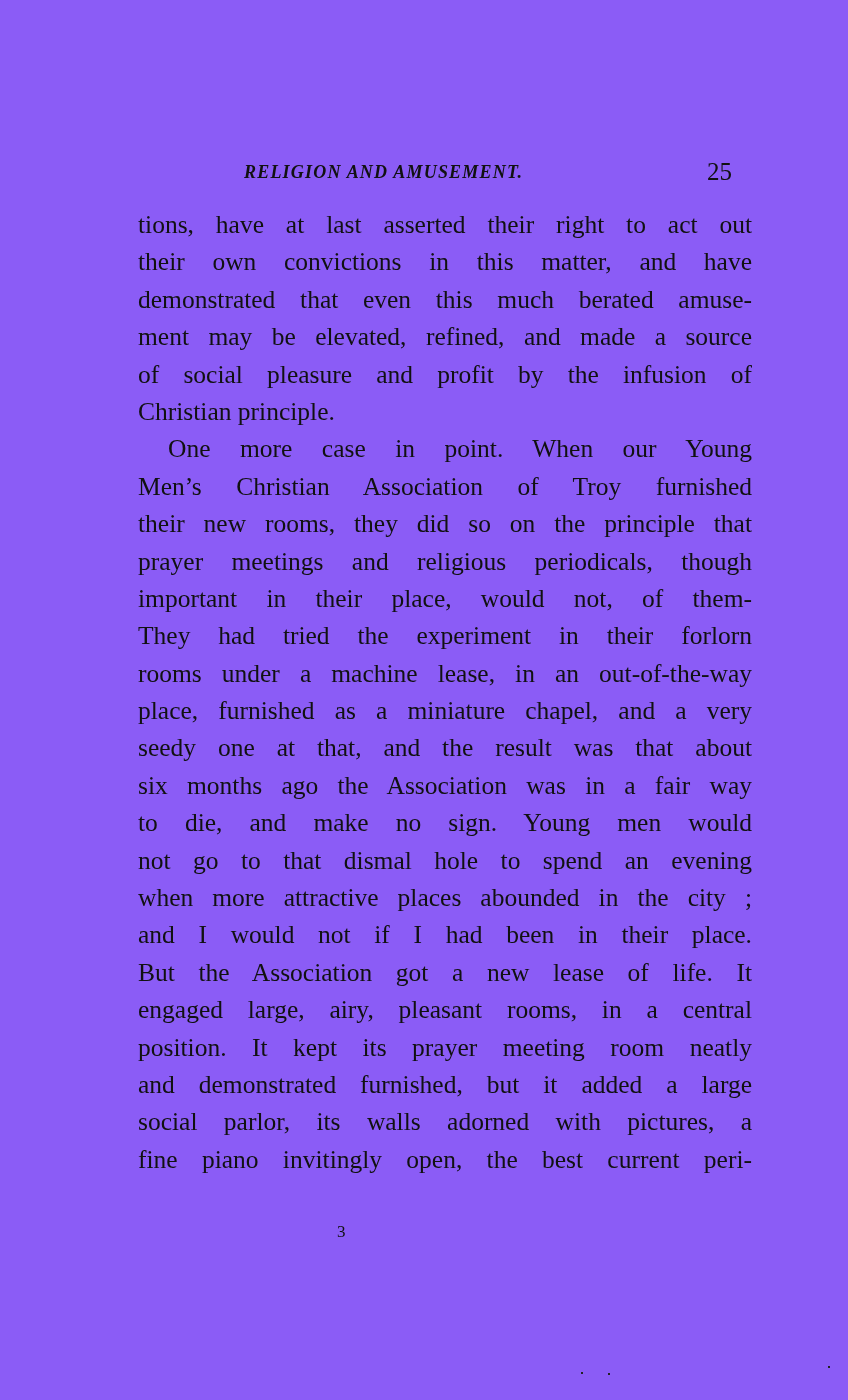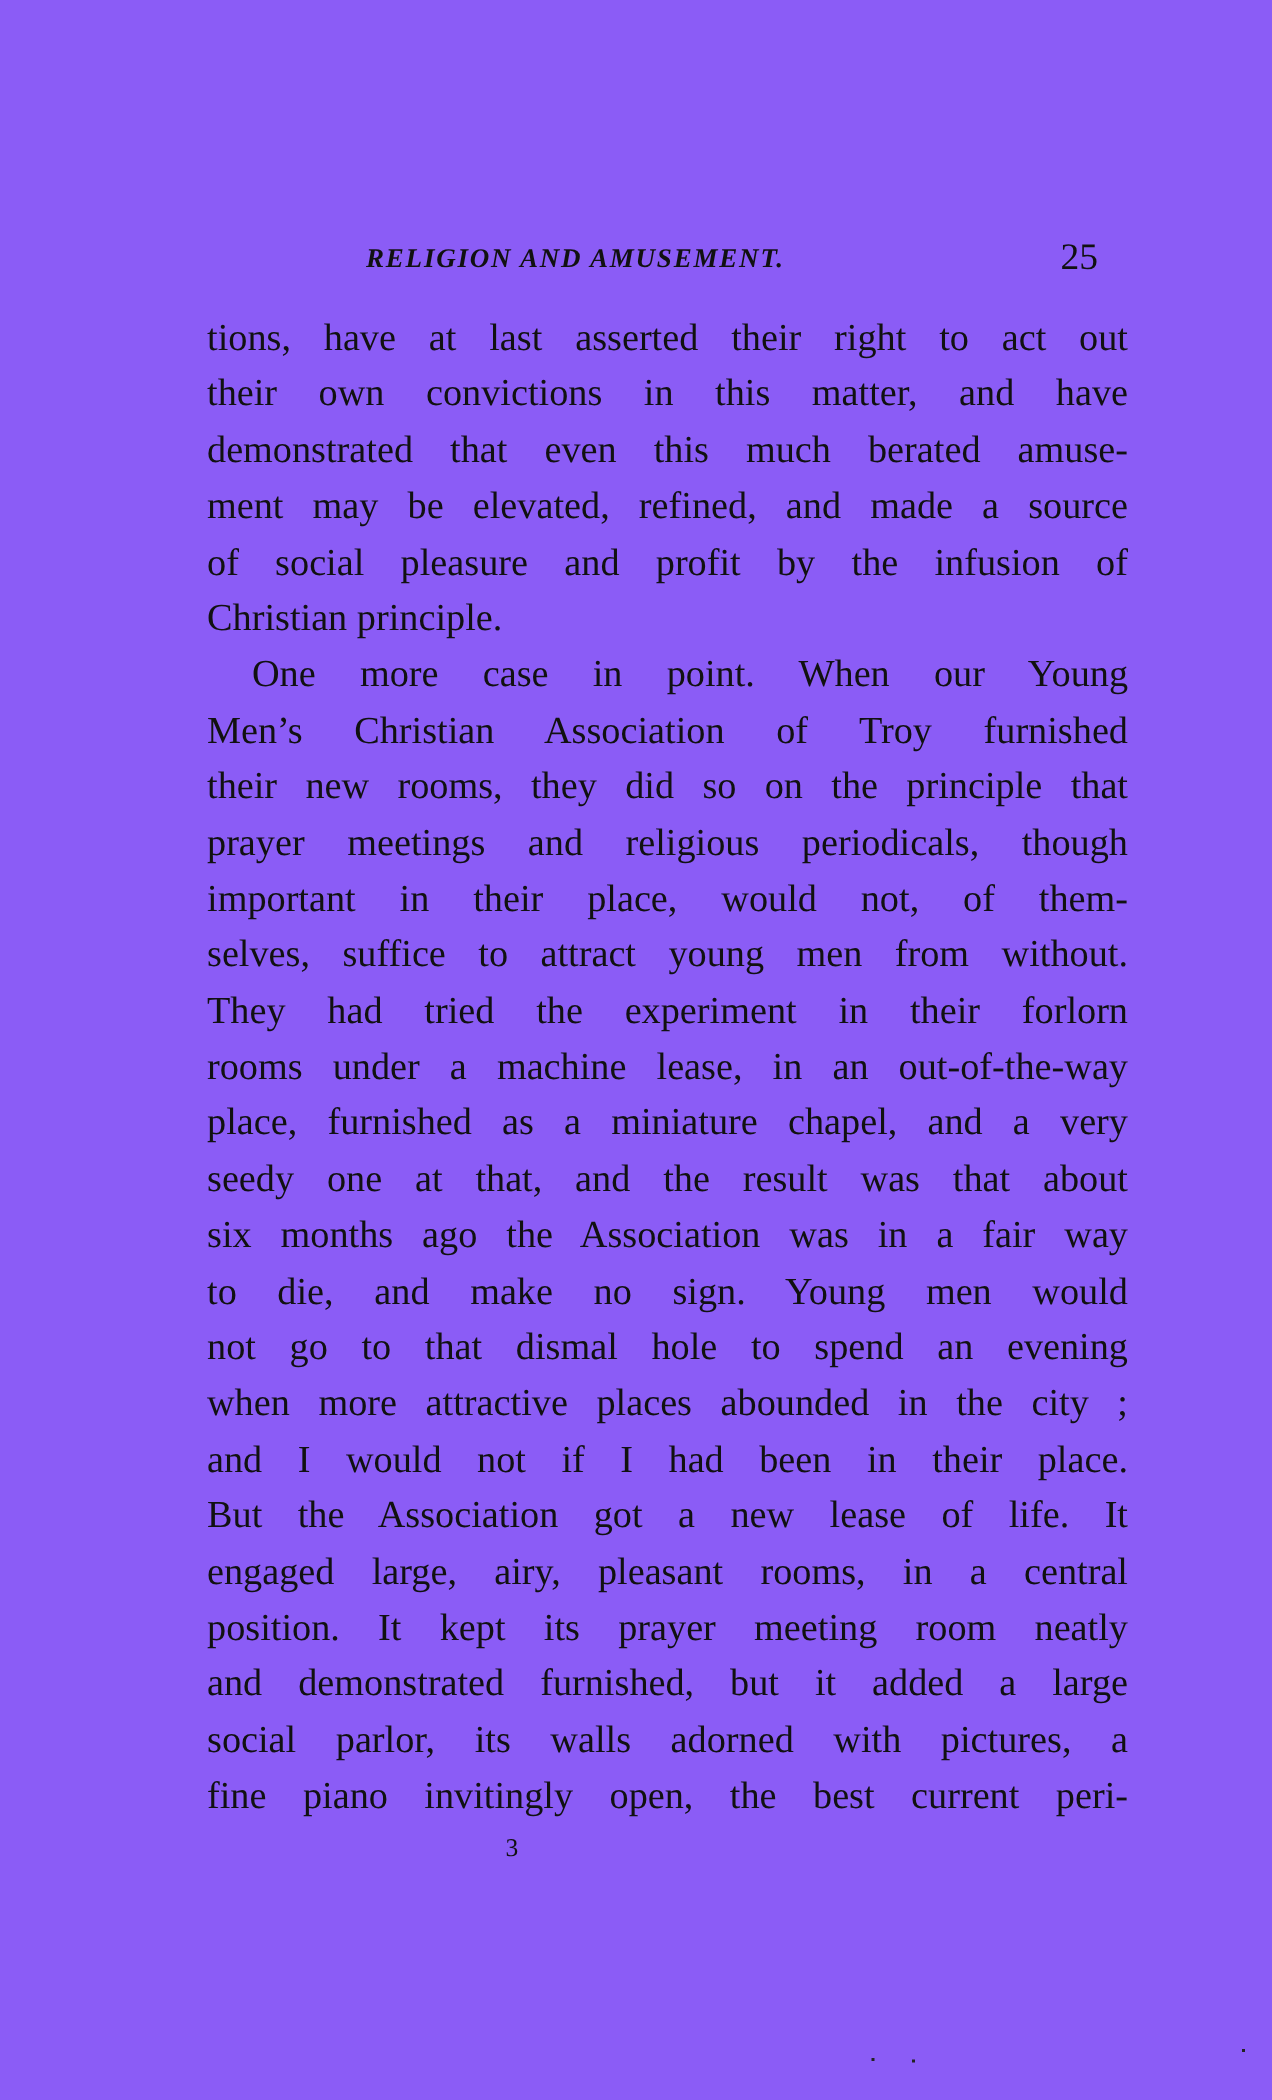--- a/index.html
+++ b/index.html
@@ -32,21 +32,20 @@
       <span class="line">ment may be elevated, refined, and made a source</span>
       <span class="line">of social pleasure and profit by the infusion of</span>
       <span class="line last">Christian principle.</span>
     </div>
     <div>
       <span class="line indent">One more case in point.  When our Young</span>
       <span class="line">Men’s Christian Association of Troy furnished</span>
       <span class="line">their new rooms, they did so on the principle that</span>
       <span class="line">prayer meetings and religious periodicals, though</span>
       <span class="line">important in their place, would not, of them-</span>
-      <span class="line">selves, suffice to attract young men from without.</span>
       <span class="line">They had tried the experiment in their forlorn</span>
       <span class="line">rooms under a machine lease, in an out-of-the-way</span>
       <span class="line">place, furnished as a miniature chapel, and a very</span>
       <span class="line">seedy one at that, and the result was that about</span>
       <span class="line">six months ago the Association was in a fair way</span>
       <span class="line">to die, and make no sign.  Young men would</span>
       <span class="line">not go to that dismal hole to spend an evening</span>
       <span class="line">when more attractive places abounded in the city ;</span>
       <span class="line">and I would not if I had been in their place.</span>
       <span class="line">But the Association got a new lease of life.  It</span>

